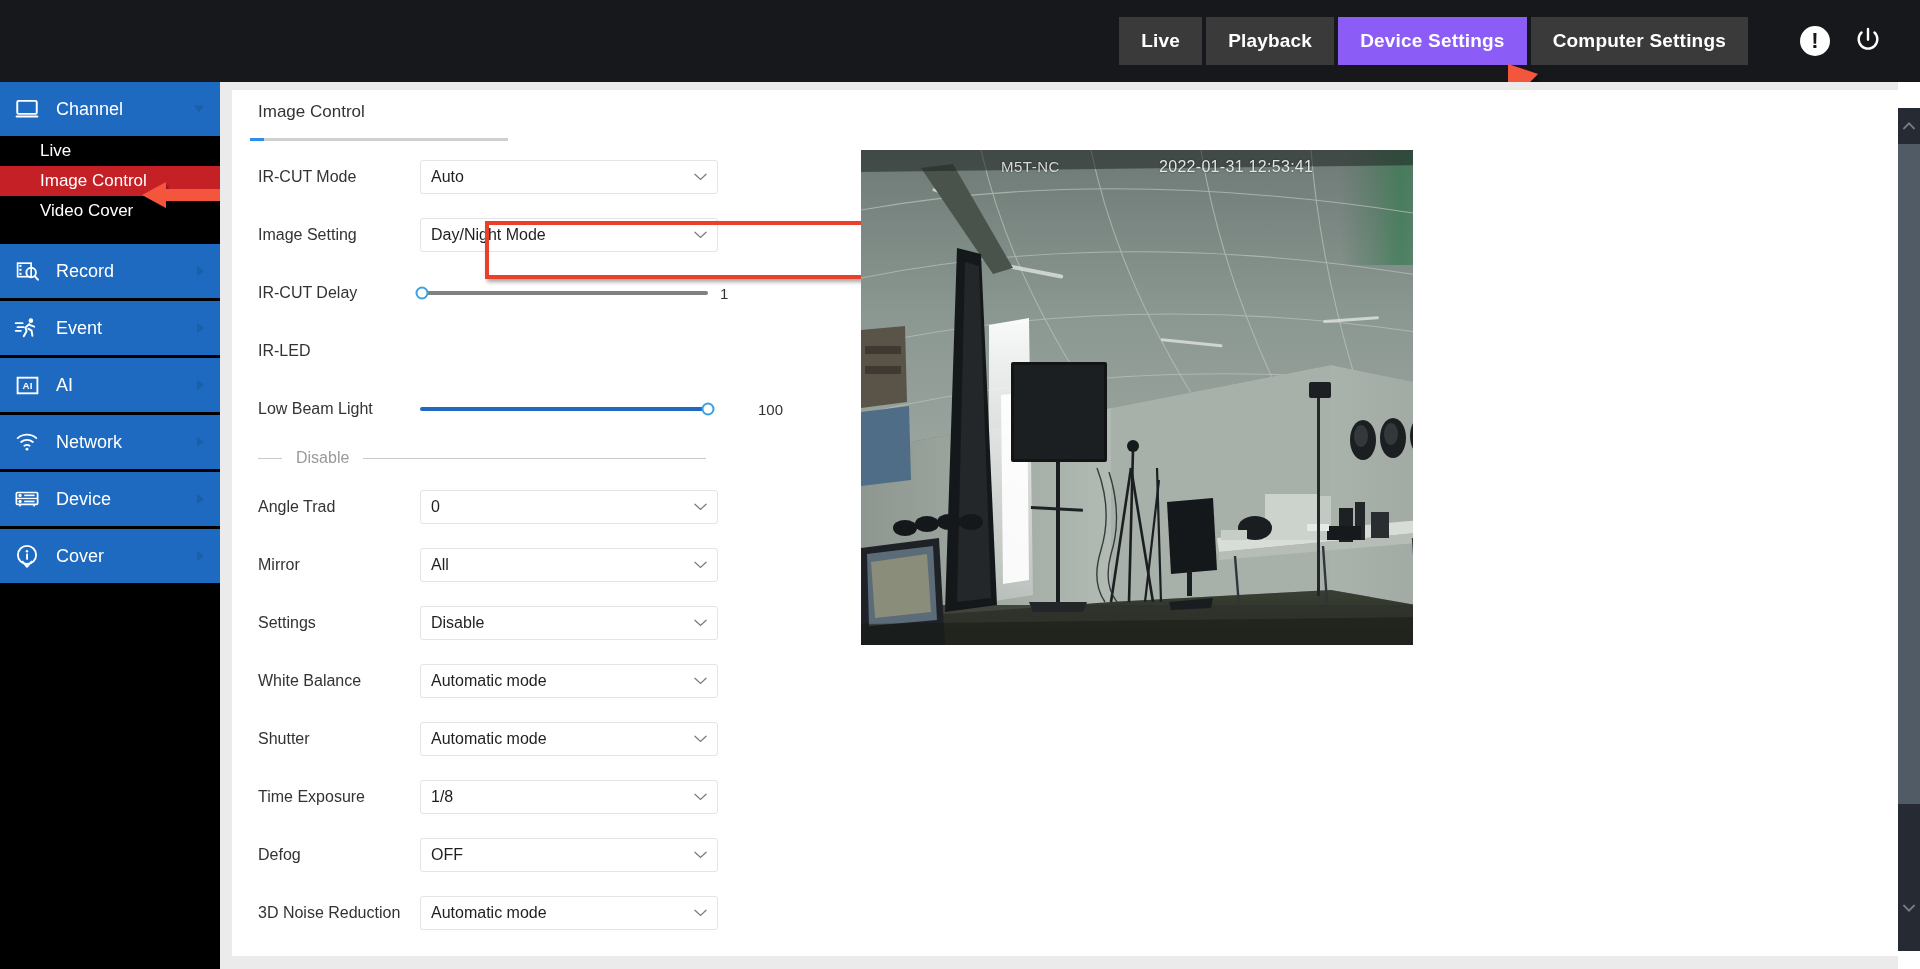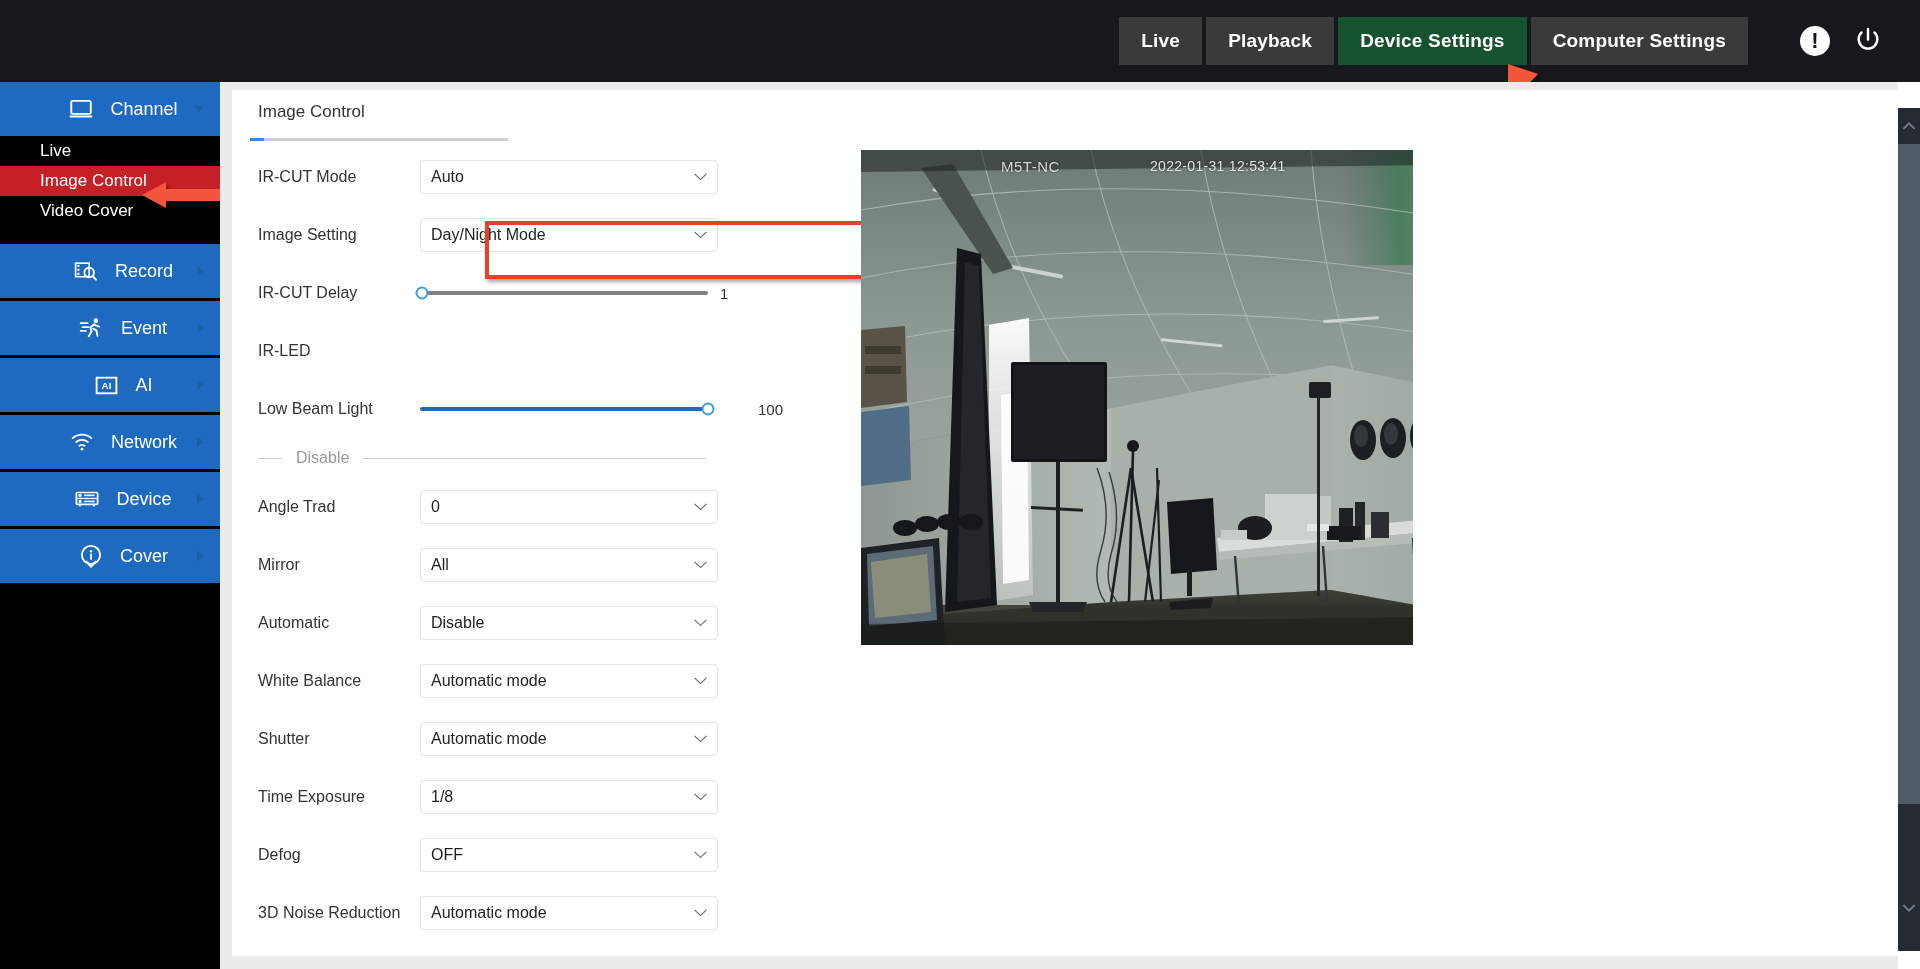--- a/index.html
+++ b/index.html
@@ -21,21 +21,21 @@
     height: 48px; min-width: 80px;
     display: flex; align-items: center; justify-content: center;
     padding: 0 22px;
     color: #ffffff; font-size: 19px; font-weight: bold;
     background: #3a3a3a;
     margin-right: 4px;
     letter-spacing: 0.2px;
     cursor: pointer;
     user-select: none;
   }
-  .tab.active { background: #14532d; }
+  .tab.active { background: #8b5cf6; }
   .tab.first { margin-left: 0; }
   .topbar-icons {
     display:flex; align-items:center; gap: 22px;
     margin-left: 48px; margin-right: 36px;
   }
   .icon-alert {
     width: 30px; height: 30px; border-radius: 50%;
     background: #ffffff; color:#16181c;
     display:flex; align-items:center; justify-content:center;
     font-size: 22px; font-weight: bold; line-height: 1;
@@ -43,24 +43,23 @@
   }
   .icon-power { width: 32px; height: 32px; cursor: pointer; }
 
   
   .sidebar {
     position: absolute; left: 0; top: 82px; width: 220px; height: 887px;
     background: #000000;
   }
   .nav-item {
     height: 54px; display: flex; align-items: center;
-    padding-left: 24px; color:#ffffff; font-size:18px;
+    padding-left: 12px; color:#ffffff; font-size:18px;
     background: #1d6ac0; cursor: pointer;
     position: relative;
-    justify-content: center;
   }
   .nav-item .nv-ico {
     width: 30px; height: 30px; margin-right: 14px;
     display:flex; align-items:center; justify-content:center; flex: 0 0 30px;
   }
   .nav-item .caret {
     position:absolute; right: 16px; top: 50%; transform: translateY(-50%);
     width:0;height:0;border-left:7px solid #1a5fa8;border-top:5px solid transparent;border-bottom:5px solid transparent;
   }
   .nav-item .caret.down {
@@ -163,22 +162,22 @@
     background:#2e3a36;
     text-align:center;
   }
   .video .osd-name {
     position:absolute; left: 140px; top: 8px;
     color:#d8dcd8; font-size: 15px; letter-spacing: 0.5px;
     text-shadow: 0 0 2px rgba(0,0,0,.6);
     z-index: 5;
   }
   .video .osd-time {
-    position:absolute; left: 289px; top: 8px;
-    color:#e4e8e4; font-size: 14px; letter-spacing:0.3px;
+    position:absolute; left: 298px; top: 8px;
+    color:#e4e8e4; font-size: 16px; letter-spacing:0.3px;
     text-shadow: 0 0 2px rgba(0,0,0,.6);
     z-index: 5;
   }
 
   
   .vscroll {
     position:absolute; right: 0; top: 82px; width: 22px; height: 887px;
     background: #ffffff;
   }
   .vs-btn {
@@ -421,21 +420,21 @@
           <div class="lbl">Mirror</div>
           <div class="select">
             <span>All</span>
             <svg class="chev" viewBox="0 0 14 8">
               <path d="M1 1 L7 6.6 L13 1" stroke="#7a7a7a" stroke-width="1.3" fill="none" stroke-linecap="round"></path>
             </svg>
           </div>
         </div>
 
         <div class="row">
-          <div class="lbl">Automatic</div>
+          <div class="lbl">Settings</div>
           <div class="select">
             <span>Disable</span>
             <svg class="chev" viewBox="0 0 14 8">
               <path d="M1 1 L7 6.6 L13 1" stroke="#7a7a7a" stroke-width="1.3" fill="none" stroke-linecap="round"></path>
             </svg>
           </div>
         </div>
 
         <div class="row">
           <div class="lbl">White Balance</div>

